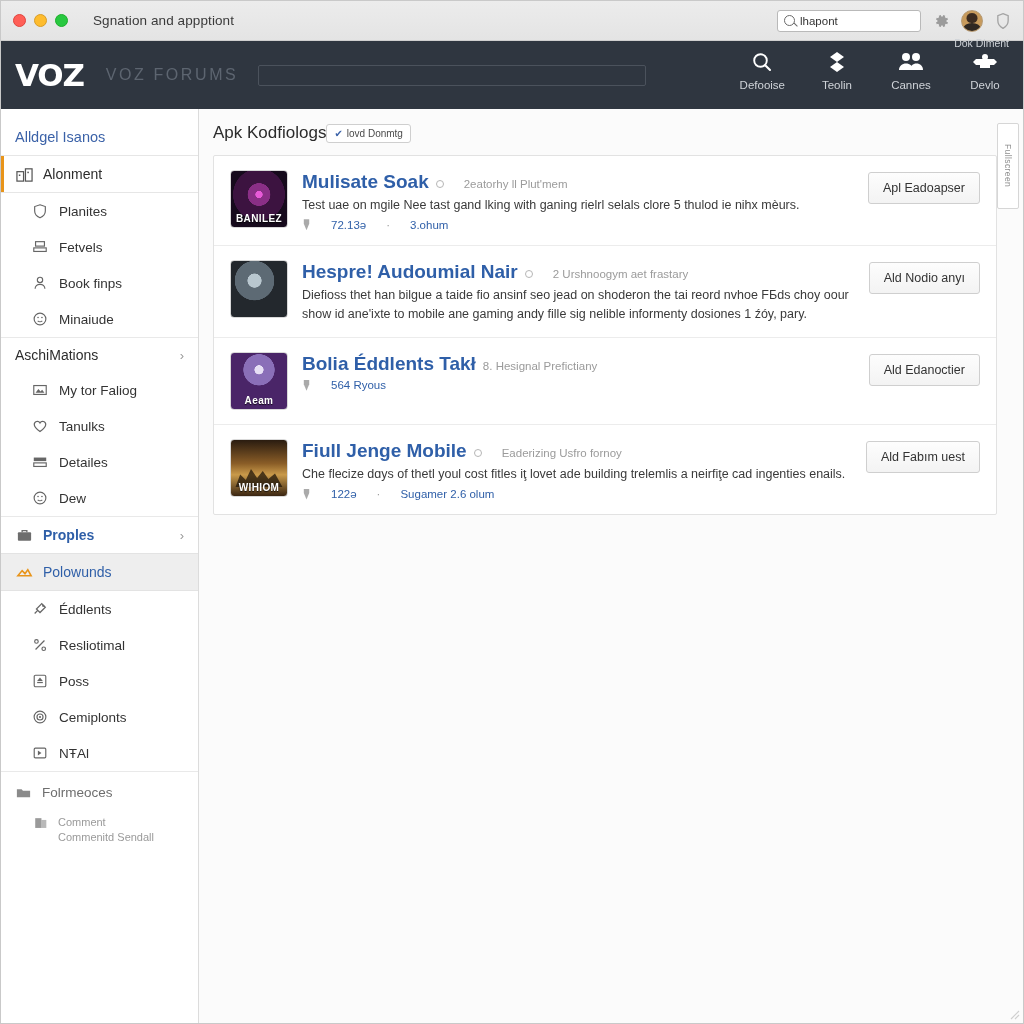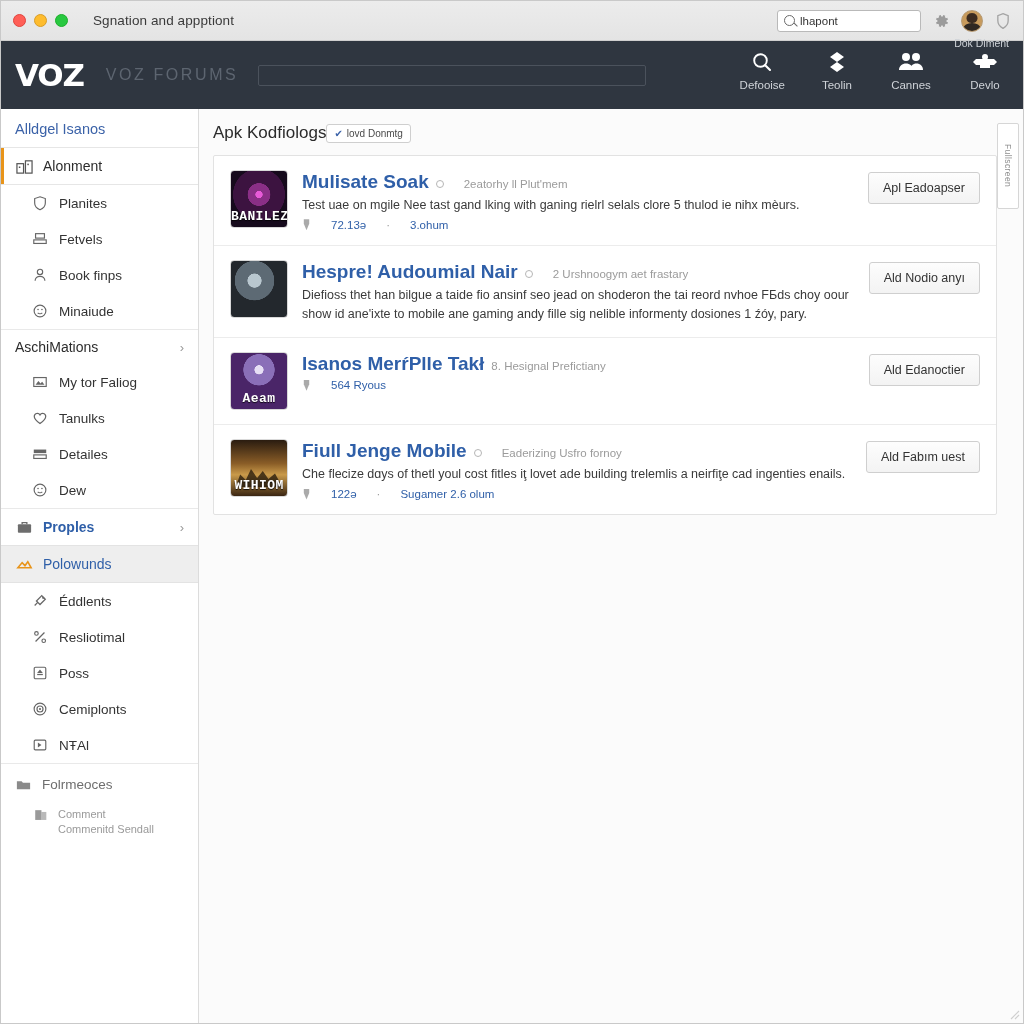--- a/index.html
+++ b/index.html
@@ -145,21 +145,21 @@
     display: flex;
     height: calc(1024px - 40px - 68px - 2px);
   }
 
   
   .sidebar {
     width: 198px;
     flex: none;
     background: #ffffff;
     border-right: 1px solid #dcdcdc;
-    padding-top: 0;
+    padding-top: 8px;
     overflow: hidden;
   }
   .sb-header {
     padding: 12px 14px 10px 14px;
     font-size: 14.5px;
     color: #3b62a8;
   }
   .sb-row {
     display: flex;
     align-items: center;
@@ -251,22 +251,22 @@
   .card:last-child { border-bottom: none; }
   .thumb {
     width: 58px; height: 58px; flex: none;
     border-radius: 4px; overflow: hidden;
     position: relative;
     border: 1px solid #d9d9d9;
   }
   .thumb .cap {
     position: absolute; left: 0; right: 0; bottom: 3px;
     text-align: center; color: #fff;
-    font-size: 13px; font-weight: 800; letter-spacing: .4px;
-    font-family: Liberation Mono, monospace;
+    font-size: 10px; font-weight: 800; letter-spacing: .4px;
+    font-family: Liberation Sans, sans-serif;
     text-shadow: 0 1px 1px rgba(0,0,0,.8);
   }
   .t1 { background: radial-gradient(circle at 50% 42%, #e85bd8 0 8%, #8a2f86 9% 26%, #3c1340 27% 60%, #160a1c 61% 100%); }
   .t2 { background: radial-gradient(circle at 42% 35%, #b9c7cf 0 14%, #5d6a74 15% 40%, #23282d 41% 100%), linear-gradient(#6a5f4c, #2c261d); }
   .t3 { background: radial-gradient(circle at 50% 30%, #e7e0f5 0 9%, #8a6fb8 10% 32%, #4a2568 33% 100%); }
   .t4 { background: linear-gradient(#2a1c10 0%, #8a5d27 42%, #c99a4a 62%, #3a2512 100%); }
   .thumb .silh {
     position: absolute; left: 8%; right: 8%; bottom: 16%; height: 44%;
     background: #1b1208; opacity: .72;
     clip-path: polygon(0 100%,10% 48%,22% 70%,33% 26%,46% 62%,58% 34%,70% 66%,84% 44%,100% 100%);
@@ -676,21 +676,21 @@
           </div>
           <button class="card-btn">Ald  Nodio anyı</button>
         </div>
 
         <div class="card">
           <div class="thumb t3">
             <div class="cap">Aeam</div>
           </div>
           <div class="card-body">
             <div class="card-title-row">
-              <span class="card-title">Isanos MerŕPlle Takł</span>
+              <span class="card-title">Bolia Éddlents Takł</span>
               <span class="card-meta">
                 <span>8. Hesignal Prefictiany</span>
               </span>
             </div>
             <div class="card-stats">
               <span class="pin"></span>
               <span>564 Ryous</span>
             </div>
           </div>
           <button class="card-btn">Ald  Edanoctier</button>

